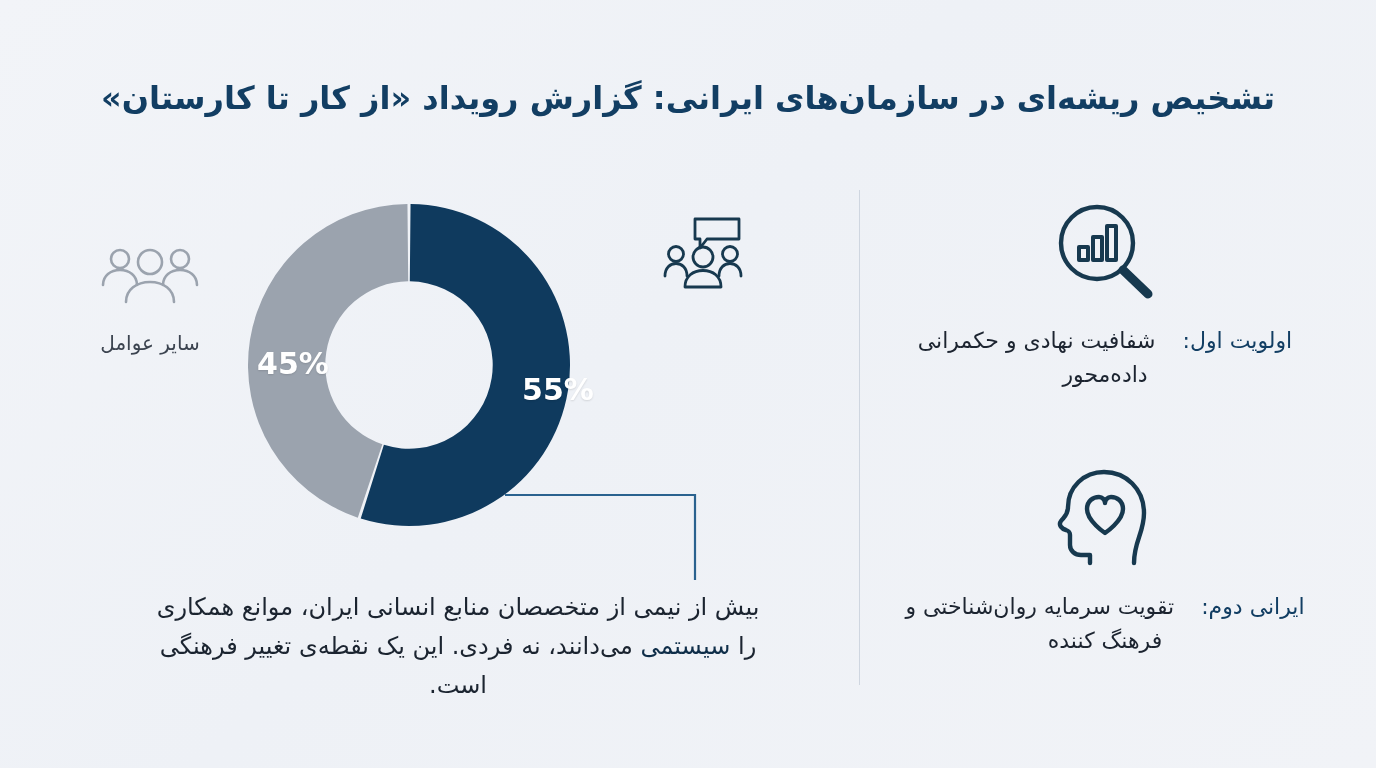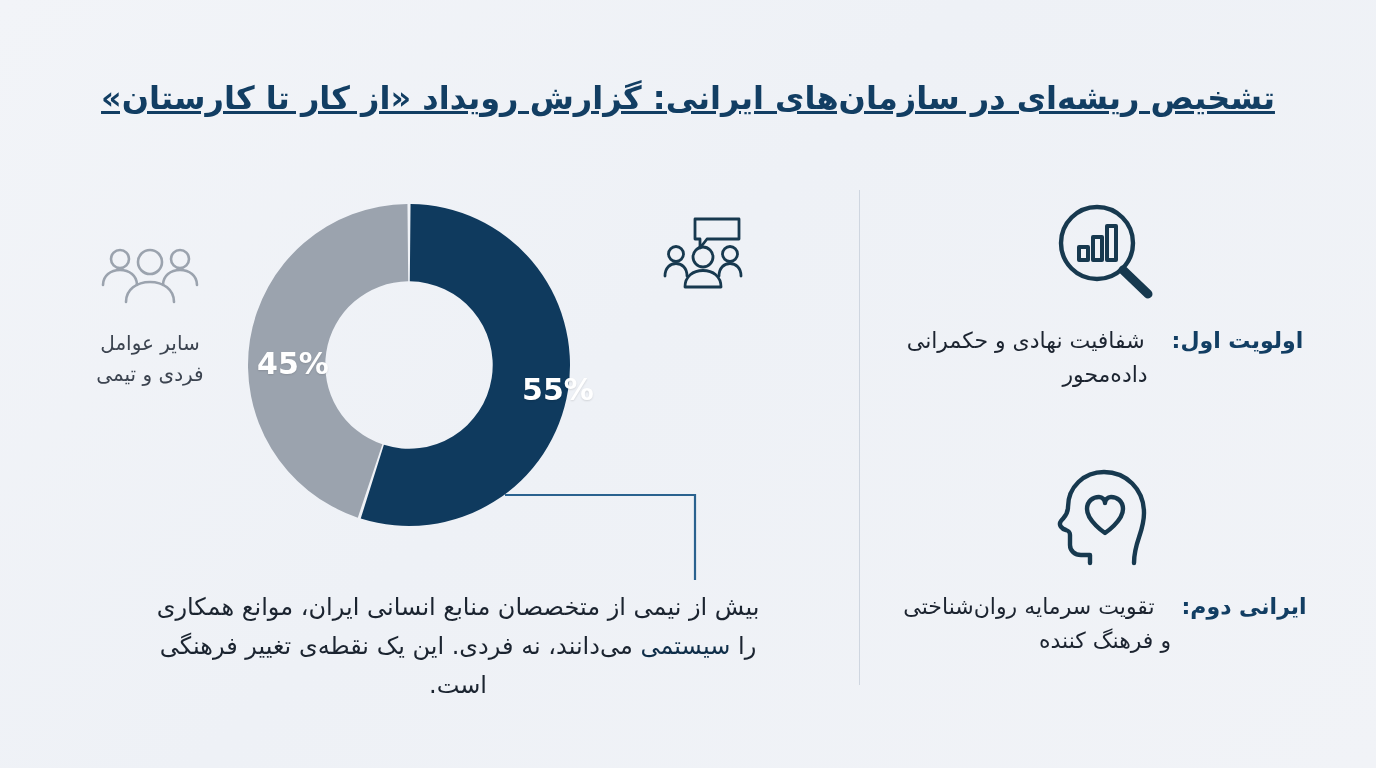--- a/index.html
+++ b/index.html
@@ -21,21 +21,20 @@
     position: absolute;
     left: 0; right: 0; top: 78px;
     text-align: center;
     color: #123e63;
     font-size: 32px;
     font-weight: bold;
     line-height: 1.28;
     letter-spacing: 0px;
     direction: rtl;
     padding: 0 43px;
-    text-decoration: underline;
   }
 
   
   #divider {
     position: absolute;
     left: 859px; top: 190px;
     width: 1px; height: 495px;
     background: #cfd6e0;
   }
 
@@ -113,21 +112,21 @@
   }
   #priority-1 { top: 196px; }
   #priority-2 { top: 462px; }
   .priority .p-ico { height: 110px; display: flex; align-items: center; justify-content: center; }
   .priority .p-txt {
     margin-top: 18px;
     font-size: 22px;
     line-height: 1.55;
     color: #1c2430;
   }
-  .priority .p-txt .lead { color: #123e63; font-weight: bold; margin-left: 20px; }
+  .priority .p-txt .lead { color: #123e63; font-weight: normal; margin-left: 20px; }
 </style>
 </head>
 <body>
 
 <div id="stage">
 
   <div id="title">تشخیص ریشه‌ای در سازمان‌های ایرانی: گزارش رویداد «از کار تا کارستان»</div>
 
   <div id="divider"></div>
 
@@ -148,21 +147,20 @@
         <circle cx="22" cy="13" r="9"></circle>
         <path d="M5 39c0-9.4 7.6-15 17-15s17 5.6 17 15"></path>
         <circle cx="82" cy="13" r="9"></circle>
         <path d="M65 39c0-9.4 7.6-15 17-15s17 5.6 17 15"></path>
         <circle cx="52" cy="16" r="12"></circle>
         <path d="M28 56c0-12.5 10.7-20 24-20s24 7.5 24 20"></path>
       </g>
     </svg>
     <div class="txt">
       <div>سایر عوامل</div>
-      <div>فردی و تیمی</div>
     </div>
   </div>
 
   <div class="donut-label" id="label-right">
     <svg class="ico" width="80" height="74" viewBox="0 0 80 74">
       <g fill="none" stroke="#17394f" stroke-width="2.8" stroke-linecap="round" stroke-linejoin="round">
         <path d="M32 3h44v20H44l-7 9v-9h-5z"></path>
         <circle cx="13" cy="38" r="7.5"></circle>
         <path d="M2 60c0-7.8 5-12.5 11-12.5S24 52.2 24 60"></path>
         <circle cx="67" cy="38" r="7.5"></circle>

